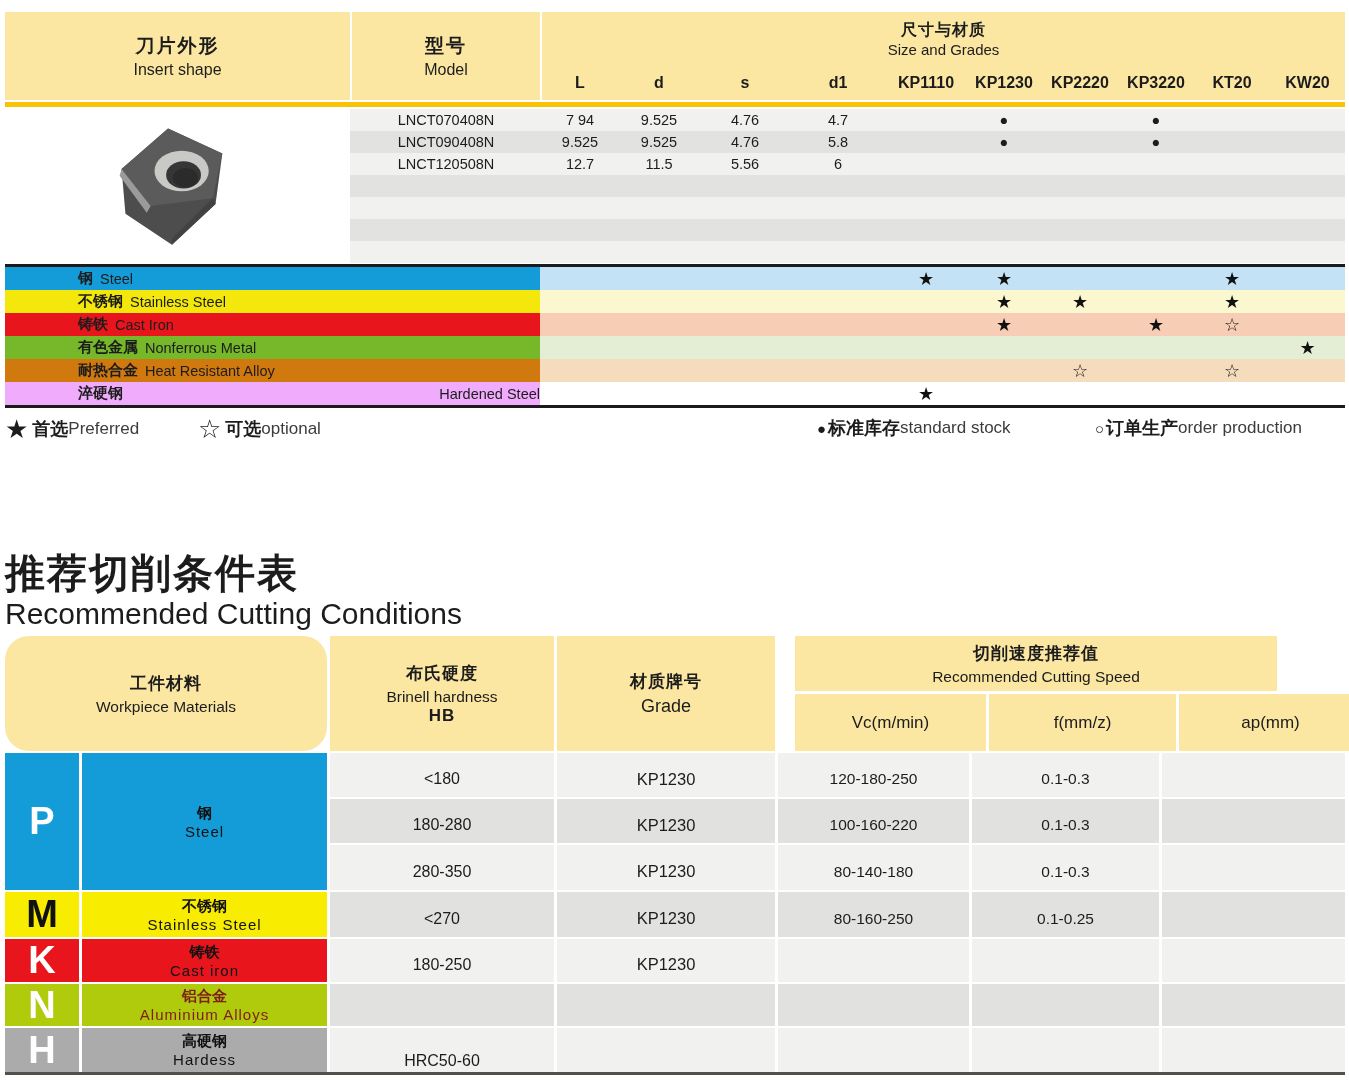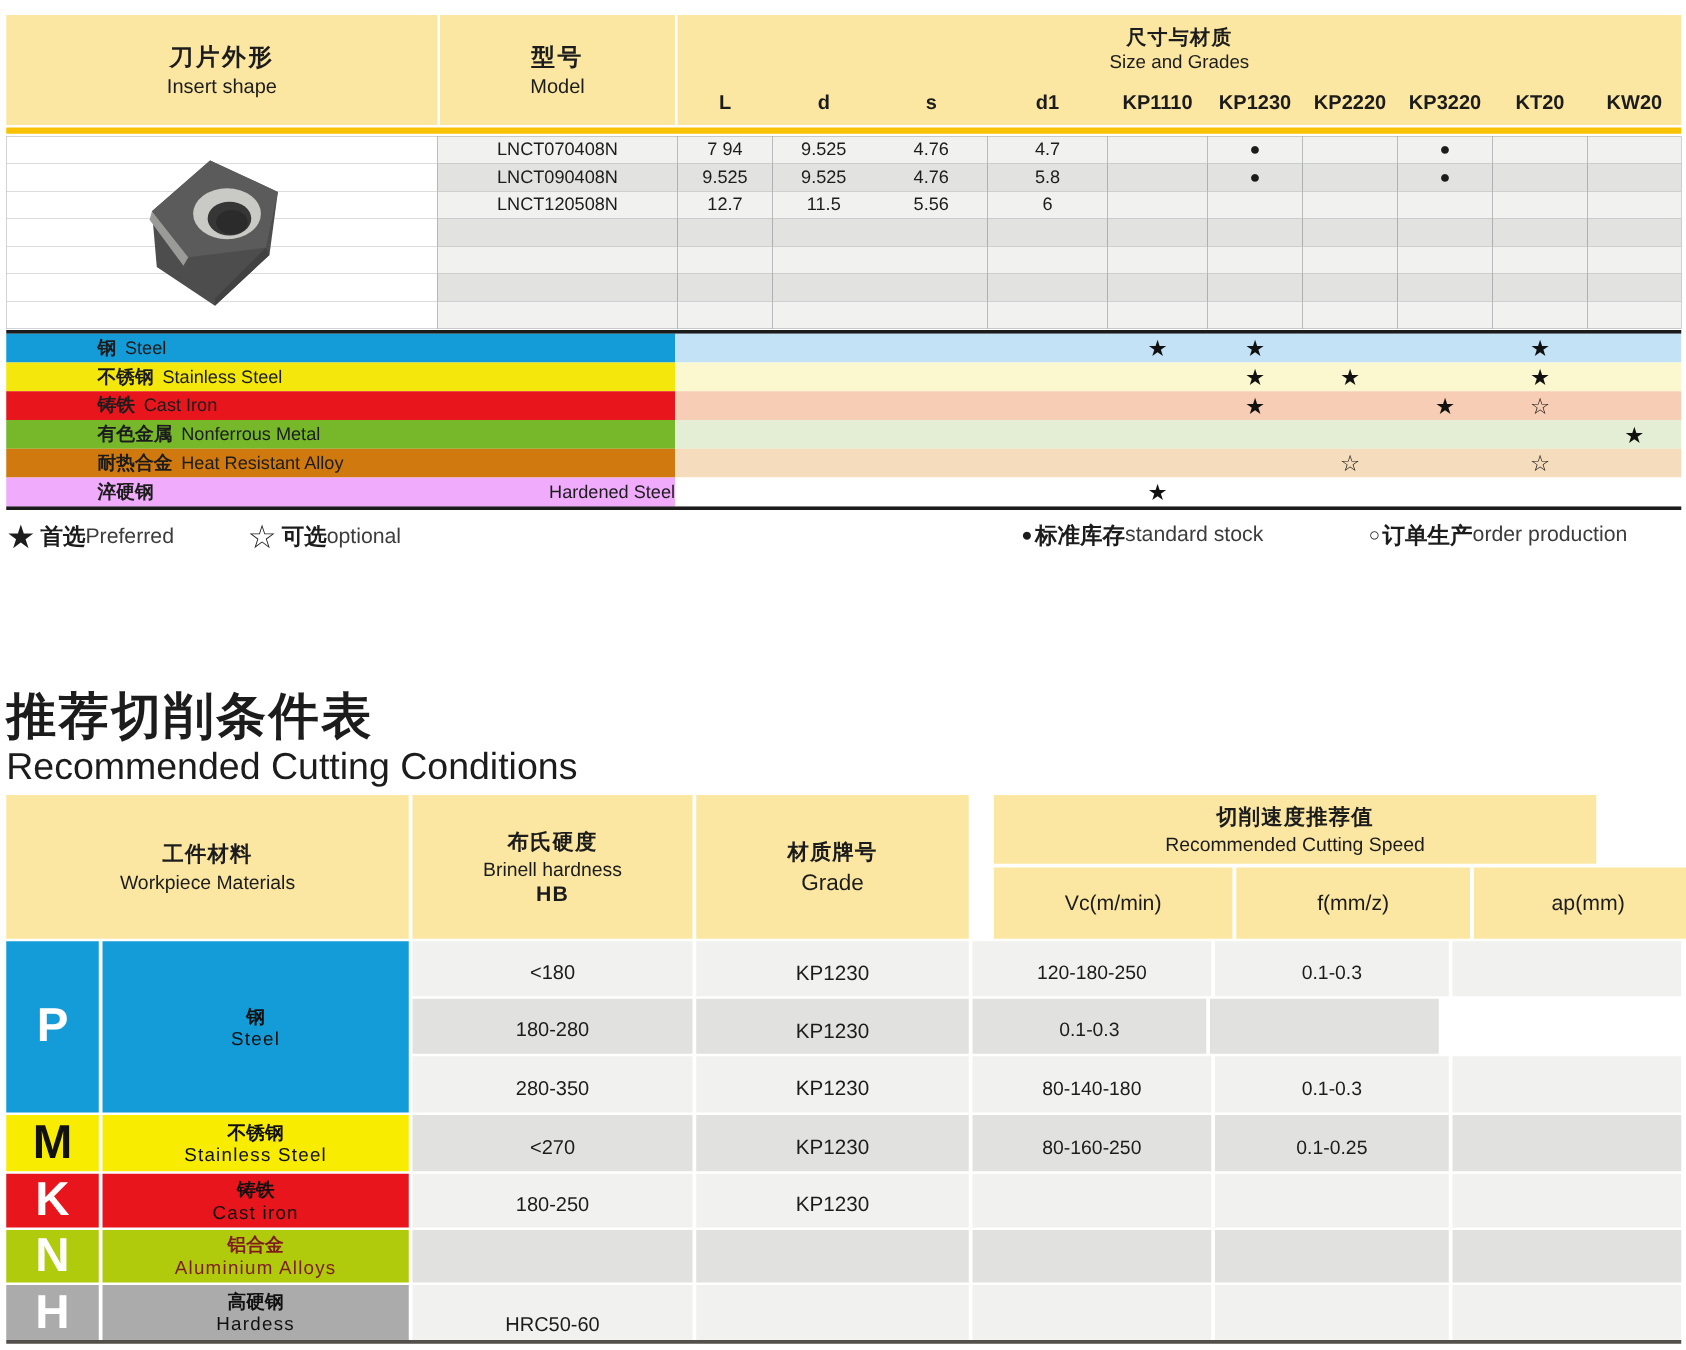--- a/index.html
+++ b/index.html
@@ -76,21 +76,21 @@
 
   
   .sec-title { margin-top:102px; }
   .st-zh { font-size:40px; font-weight:bold; letter-spacing:2px; line-height:46px; }
   .st-en { font-size:30px; line-height:36px; }
 
   
   .t2 { margin-top:4px; border-bottom:3px solid #53504c; }
   .t2-header { display:flex; height:115px; }
   .h2c { background:#fbe7a2; text-align:center; }
-  .w2-work  { width:322px; flex:none; margin-right:3px; display:flex; flex-direction:column; justify-content:center; }
+  .w2-work  { width:322px; flex:none; margin-right:3px; display:flex; flex-direction:column; justify-content:center;border-radius:24px; }
   .w2-hb    { width:224px; flex:none; margin-right:3px; display:flex; flex-direction:column; justify-content:center; }
   .w2-grade { width:218px; flex:none; margin-right:20px; display:flex; flex-direction:column; justify-content:center; }
   .h2-right { width:482px; flex:none; display:flex; flex-direction:column; }
   .h2-speed { height:55px; margin-bottom:3px; display:flex; flex-direction:column; justify-content:center; }
   .h2-subrow { display:flex; height:57px; }
   .w2-vc { width:191px; flex:none; margin-right:3px; display:flex; align-items:center; justify-content:center; }
   .w2-f  { width:187px; flex:none; margin-right:3px; display:flex; align-items:center; justify-content:center; }
   .w2-ap { width:183px; flex:none; display:flex; align-items:center; justify-content:center; }
   .h2-zh { font-size:17px; font-weight:bold; letter-spacing:1px; }
   .h2-en { font-size:15.5px; margin-top:3px; }
@@ -442,20 +442,21 @@
           <div class="t2-datarow row-light">
             <div class="dcell d-hb h44">&lt;180</div>
             <div class="dcell d-grade h44">KP1230</div>
             <div class="dcell d-vc h44">120-180-250</div>
             <div class="dcell d-f h44">0.1-0.3</div>
             <div class="dcell d-ap h44"></div>
           </div>
           <div class="t2-datarow row-dark">
             <div class="dcell d-hb h44">180-280</div>
             <div class="dcell d-grade h44">KP1230</div>
+            <div class="dcell d-vc h44">100-160-220</div>
             <div class="dcell d-f h44">0.1-0.3</div>
             <div class="dcell d-ap h44"></div>
           </div>
           <div class="t2-datarow row-light">
             <div class="dcell d-hb h45">280-350</div>
             <div class="dcell d-grade h45">KP1230</div>
             <div class="dcell d-vc h45">80-140-180</div>
             <div class="dcell d-f h45">0.1-0.3</div>
             <div class="dcell d-ap h45"></div>
           </div>

